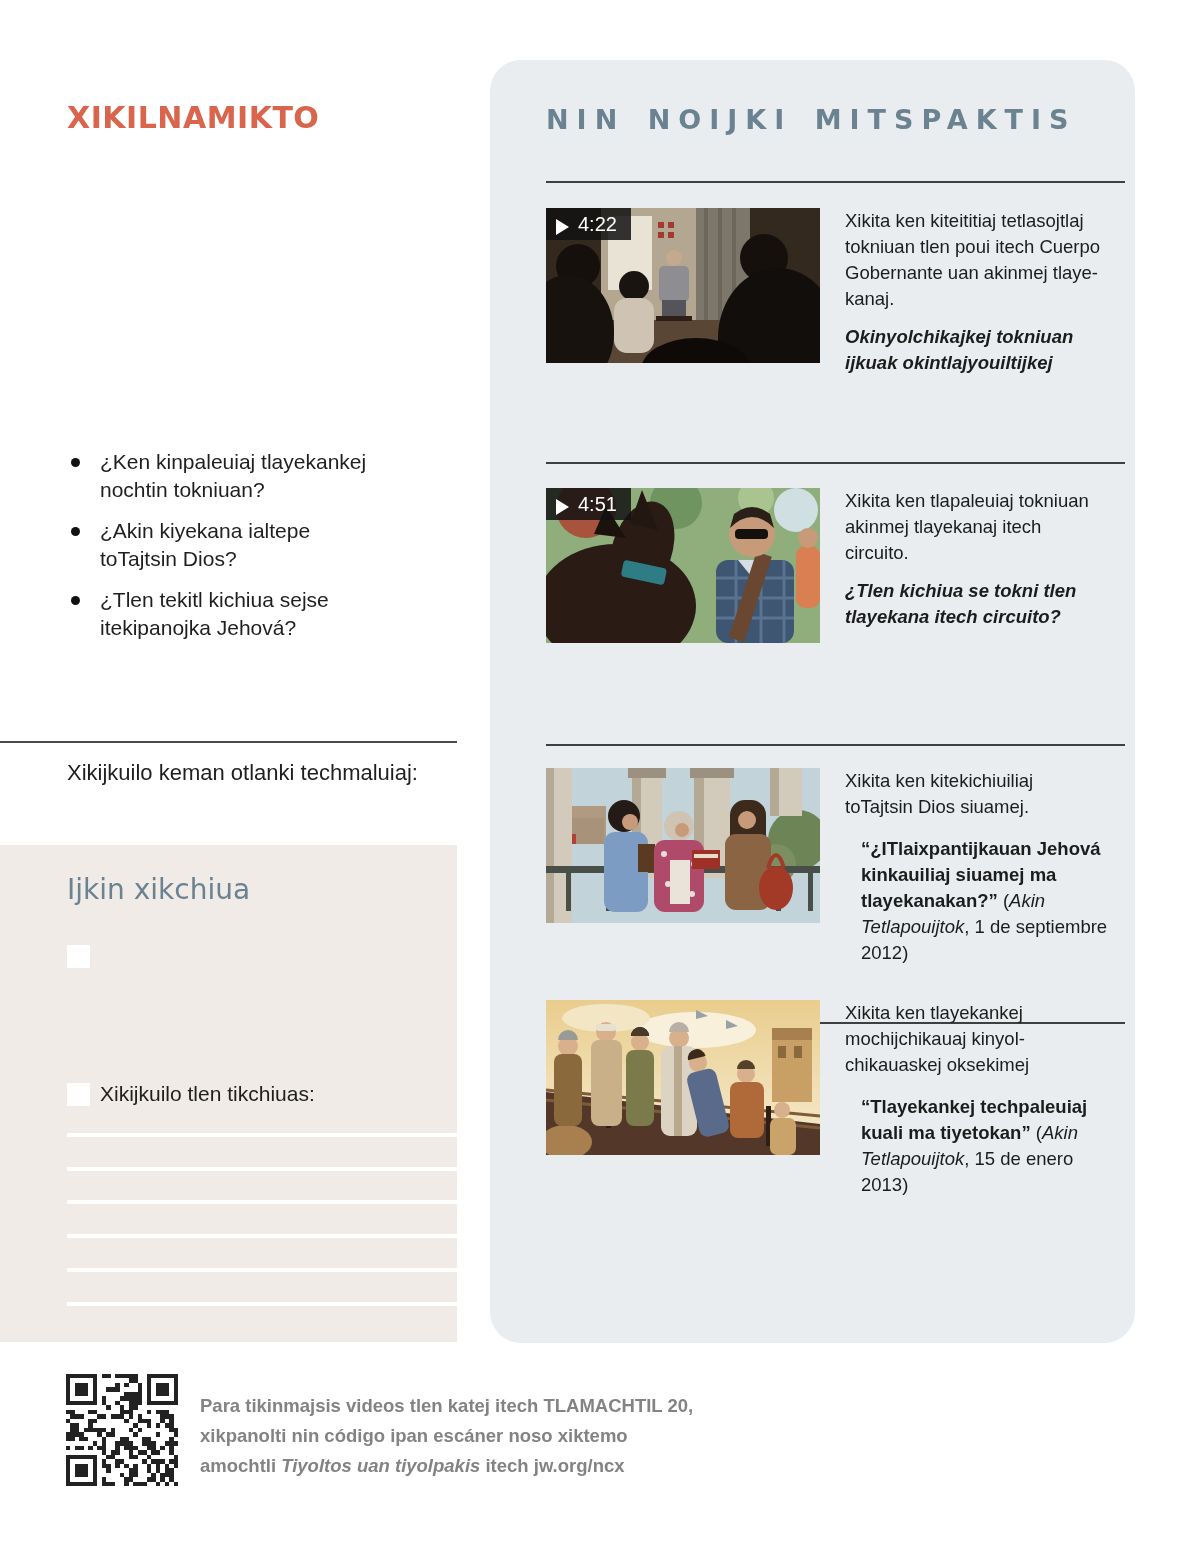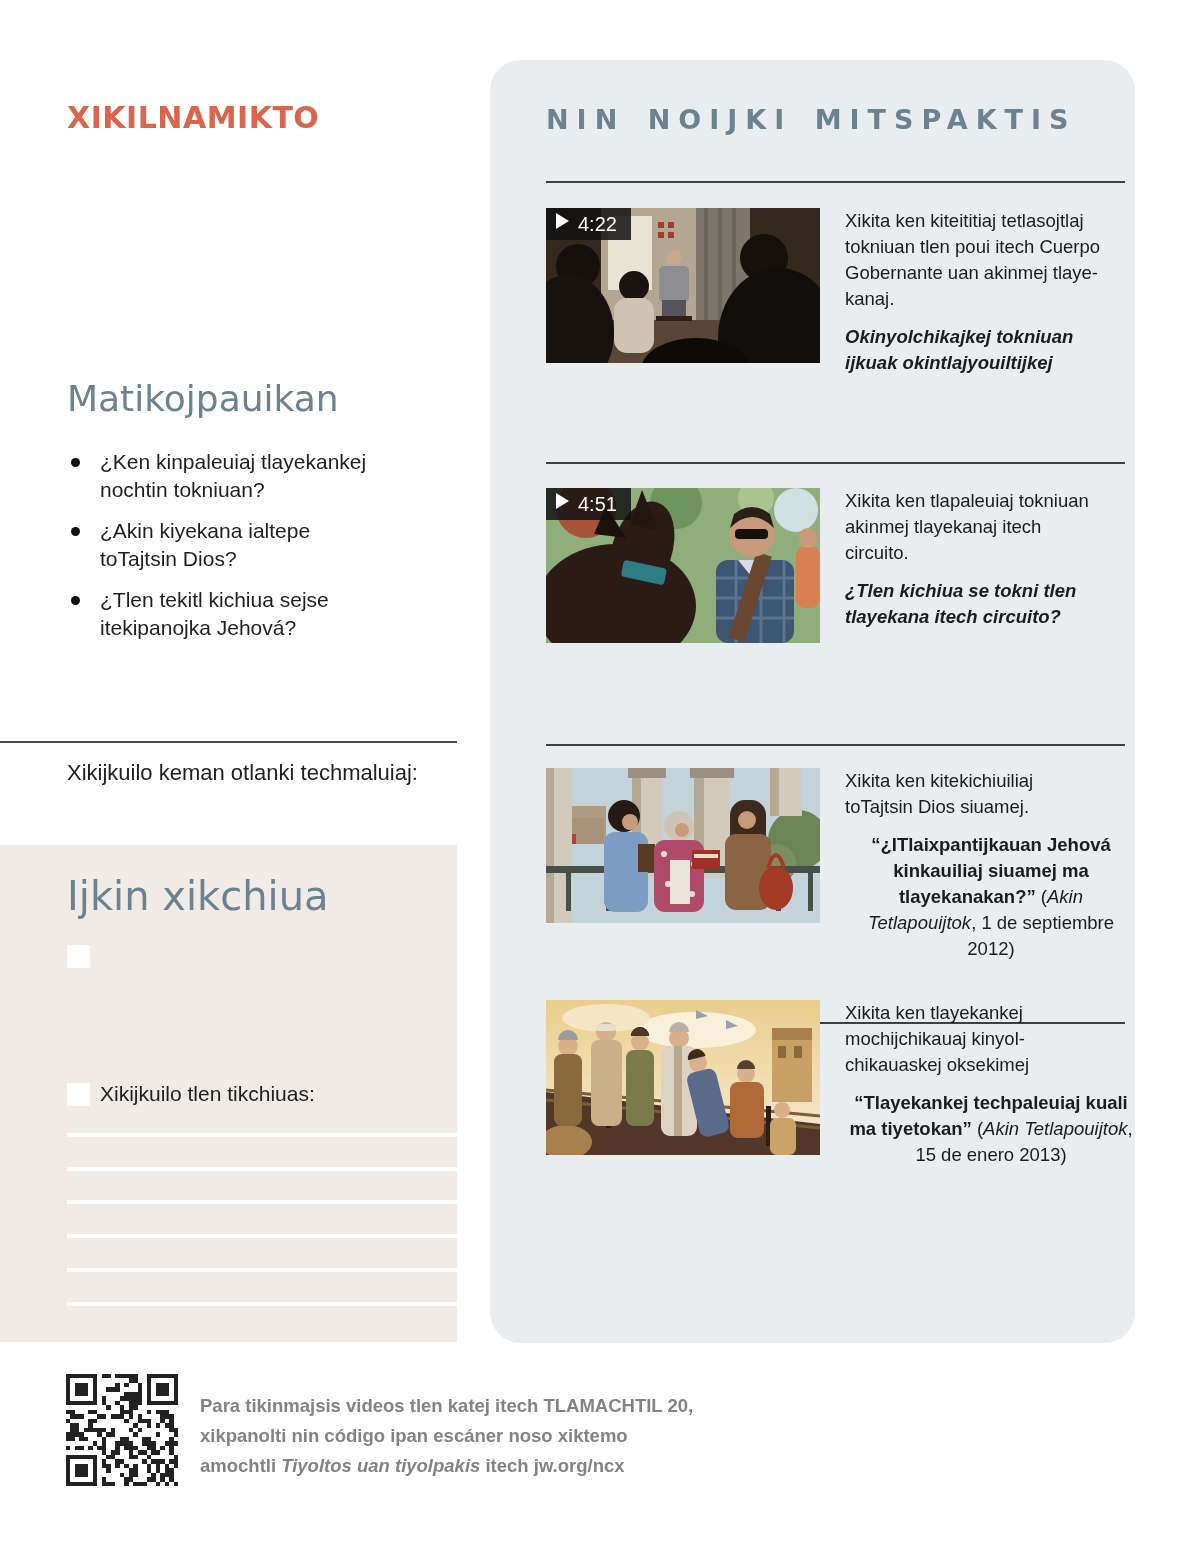--- a/index.html
+++ b/index.html
@@ -17,63 +17,62 @@
   .questions{position:absolute;left:67px;top:448px;margin:0;padding:0;list-style:none;}
   .questions li{position:relative;padding-left:33px;margin-bottom:13px;
     font-size:21px;line-height:28px;white-space:pre-line;color:#1f1f1f;}
   .questions li .dot{position:absolute;left:4px;top:10px;width:9px;height:9px;
     border-radius:50%;background:#111;}
   .left-rule{position:absolute;left:0;top:741px;width:457px;height:2px;background:#4a4a4a;}
   .write-prompt{position:absolute;left:67px;top:760px;margin:0;font-size:22px;color:#1f1f1f;}
 
   .todo{position:absolute;left:0;top:845px;width:457px;height:497px;background:#f0ebe6;}
   .todo-title{position:absolute;left:67px;top:28px;margin:0;
-    font-family:"DejaVu Sans",sans-serif;font-weight:normal;font-size:40px;color:#6b8290;}
+    font-family:"DejaVu Sans",sans-serif;font-weight:normal;font-size:28px;color:#6b8290;}
   .cb{position:absolute;left:67px;width:23px;height:23px;background:#ffffff;}
   .cb1{top:100px}.cb2{top:238px}
   .todo-text{position:absolute;left:100px;width:350px;margin:0;
     font-size:21px;line-height:29px;white-space:pre-line;color:#1f1f1f;}
   .tt1{top:96px}.tt2{top:234px}
   .write-line{position:absolute;left:67px;width:390px;height:4px;background:#ffffff;}
 
   
   .media-panel{position:absolute;left:490px;top:60px;width:645px;height:1283px;background:#e9edf0;border-radius:31px;}
   .media-title{position:absolute;left:56px;top:44px;margin:0;white-space:nowrap;
     font-family:"DejaVu Sans",sans-serif;font-weight:bold;font-size:27px;
     letter-spacing:8px;word-spacing:5px;color:#6b8290;}
   .divider{position:absolute;left:56px;width:579px;height:2px;background:#3f3f3f;}
   .d1{top:121px}.d2{top:402px}.d3{top:684px}.d4{top:962px}
   .media-item{position:absolute;left:56px;display:flex;gap:25px;align-items:flex-start;}
   .mi1{top:148px}.mi2{top:428px}.mi3{top:708px}.mi4{top:940px}
   .thumb{position:relative;width:274px;height:155px;flex:0 0 auto;overflow:hidden;background:#999;}
   .thumb svg{display:block;width:274px;height:155px;}
-  .badge{position:absolute;left:0;top:0;display:flex;align-items:flex-start;gap:9px;
+  .badge{position:absolute;left:0;top:0;display:flex;align-items:flex-end;gap:9px;
     background:rgba(18,18,18,.85);color:#fff;padding:5px 14px 5px 10px;font-size:20px;line-height:22px;}
   .play{width:0;height:0;border-left:13px solid #fff;border-top:8px solid transparent;
     border-bottom:8px solid transparent;}
   .mtext{width:292px;font-size:18.5px;line-height:26px;color:#1c1c1c;}
   .mtext .desc{margin:0 0 12px;white-space:pre-line;}
   .mtext .emph{margin:0;font-weight:bold;font-style:italic;white-space:pre-line;}
-  .mtext .quote{margin:4px;text-align:center;}
+  .mtext .quote{margin:16px;}
   .mtext .quote .q{font-weight:bold;}
   .mtext .quote .src-it{font-style:italic;}
 
   
   .qr{position:absolute;left:66px;top:1374px;width:112px;height:112px;}
   .footer-text{position:absolute;left:200px;top:1391px;width:520px;
     font-size:18.5px;line-height:30px;font-weight:bold;color:#838383;}
   .footer-text .it{font-style:italic;}
 </style>
 </head>
 <body>
 
 <div class="page">
 
   <h2 class="review-title">XIKILNAMIKTO</h2>
-  <h2 class="disc-title">Matikojpauikan</h2>
 
   <ul class="questions">
     <li><span class="dot"></span><span>¿Ken kinpaleuiaj tlayekankej
 nochtin tokniuan?</span></li>
     <li><span class="dot"></span><span>¿Akin kiyekana ialtepe
 toTajtsin Dios?</span></li>
     <li><span class="dot"></span><span>¿Tlen tekitl kichiua sejse
 itekipanojka Jehová?</span></li>
   </ul>
 

